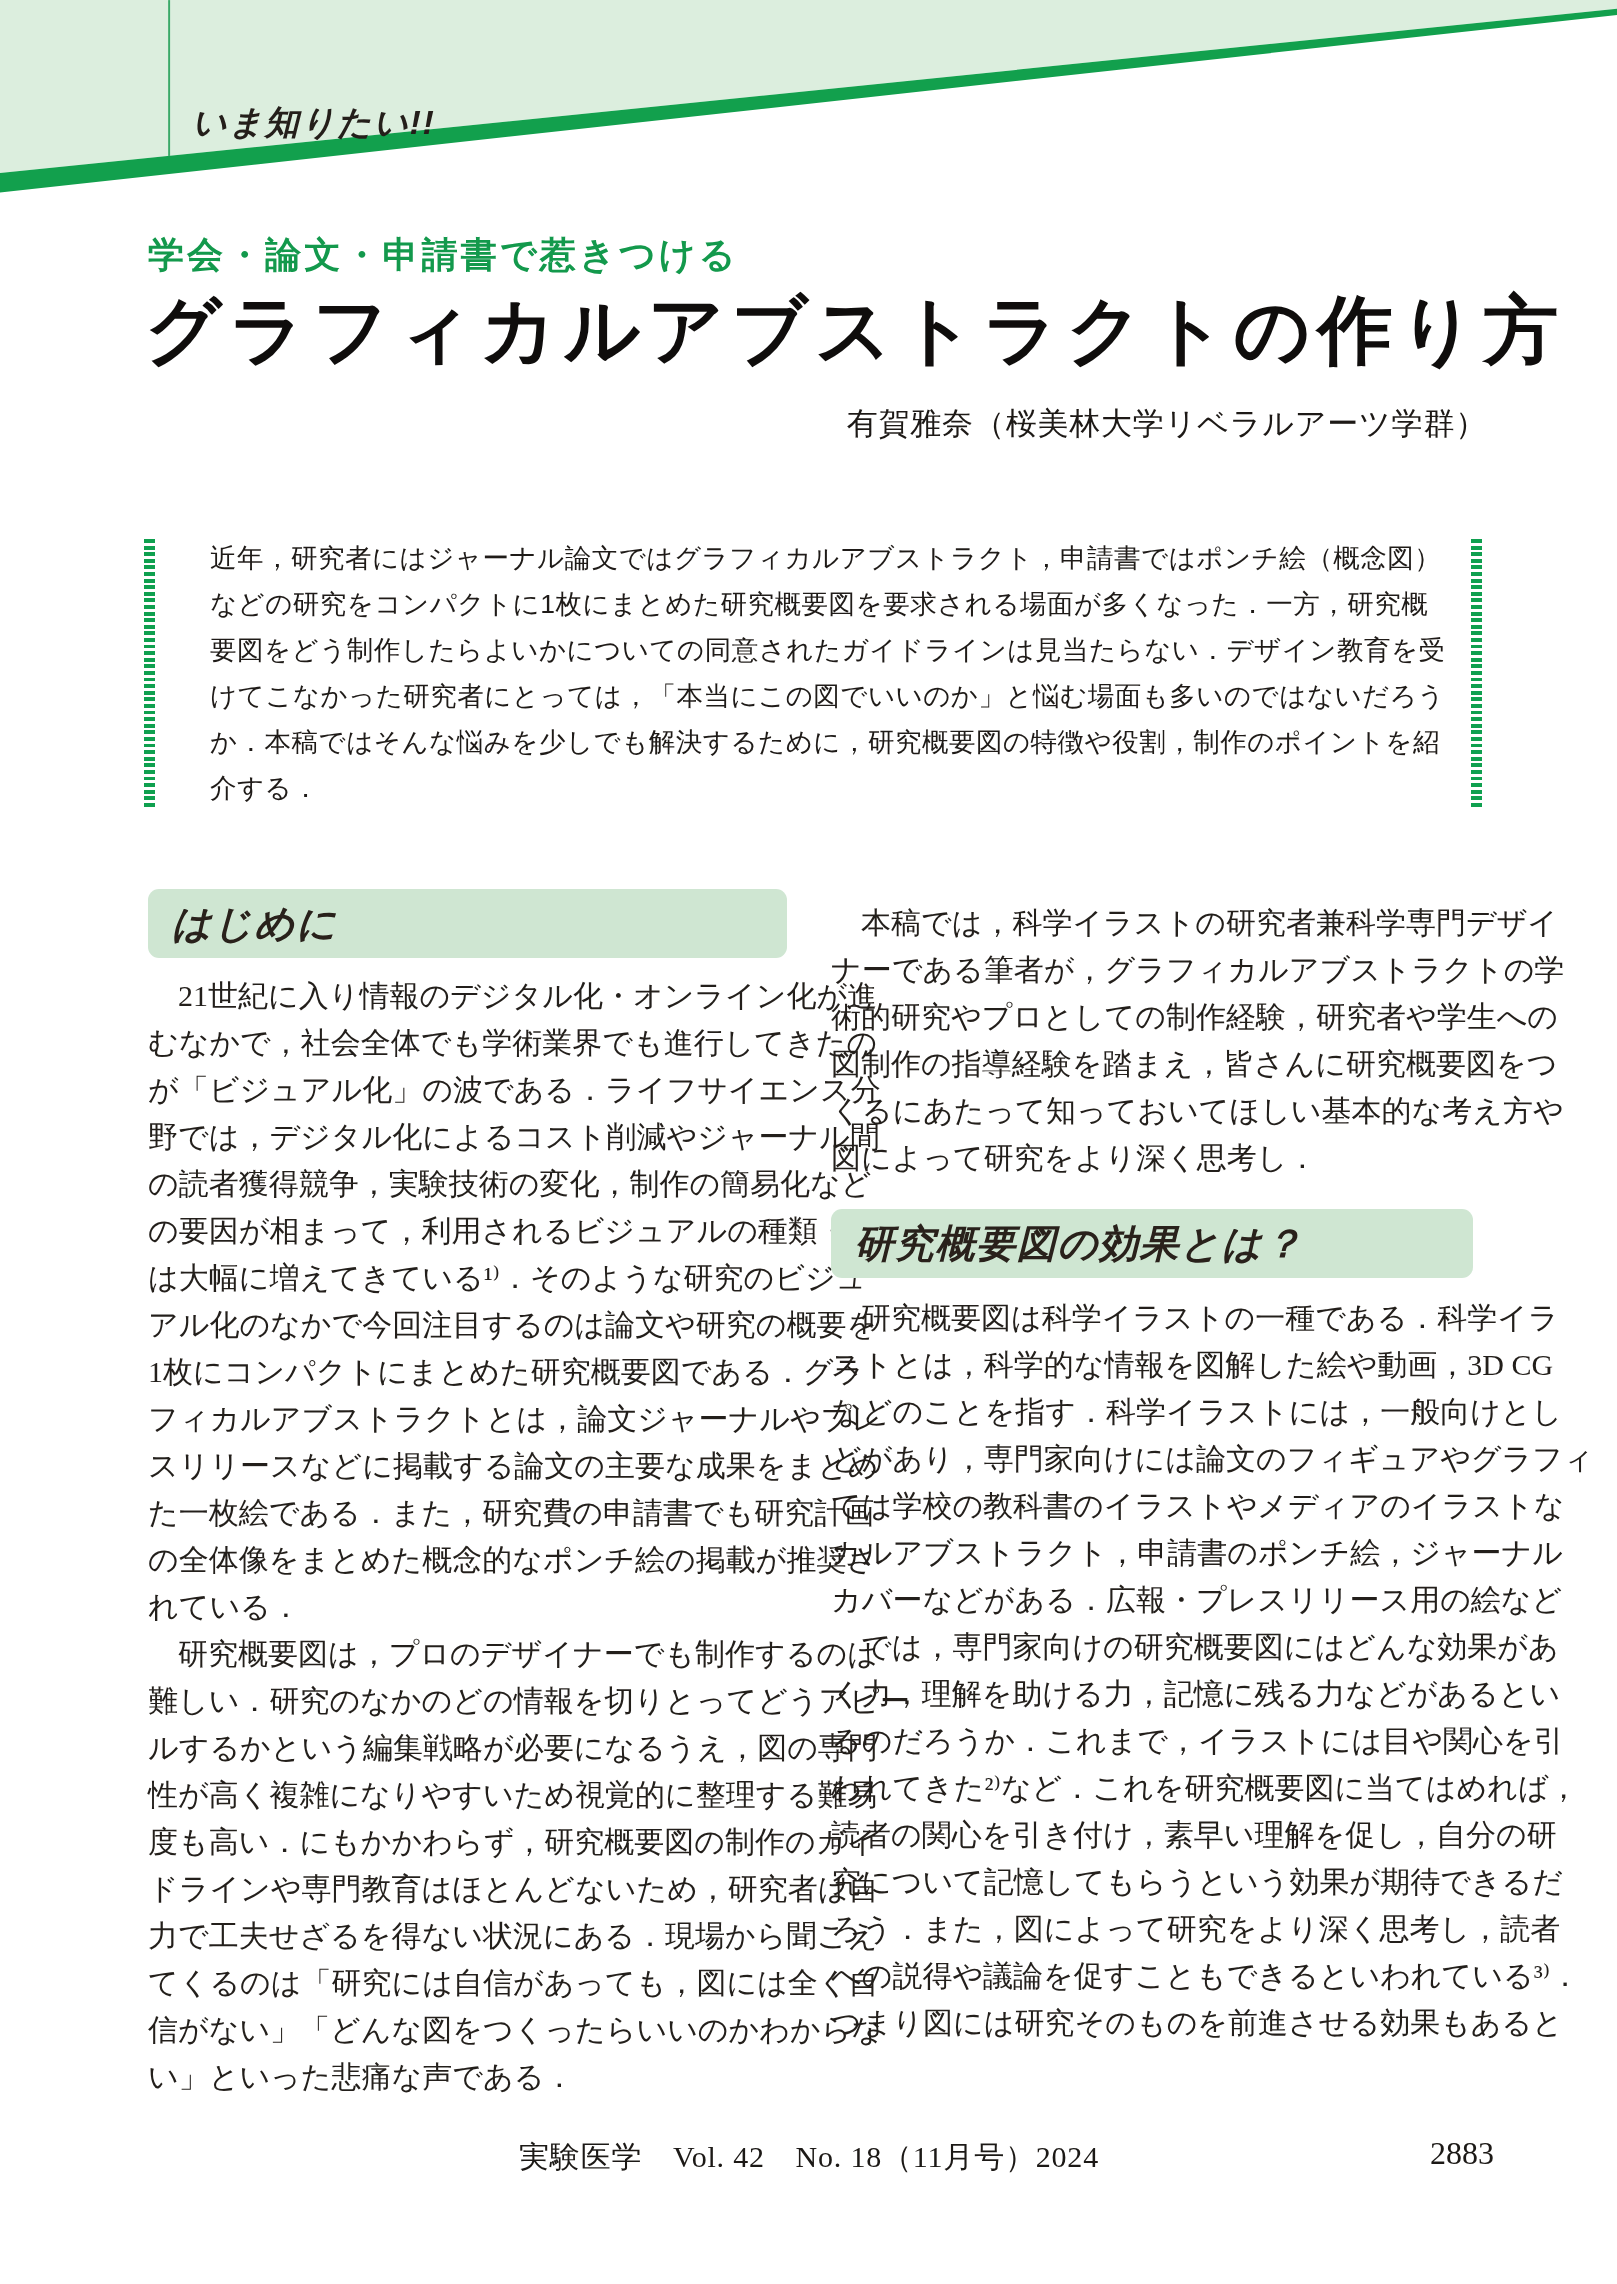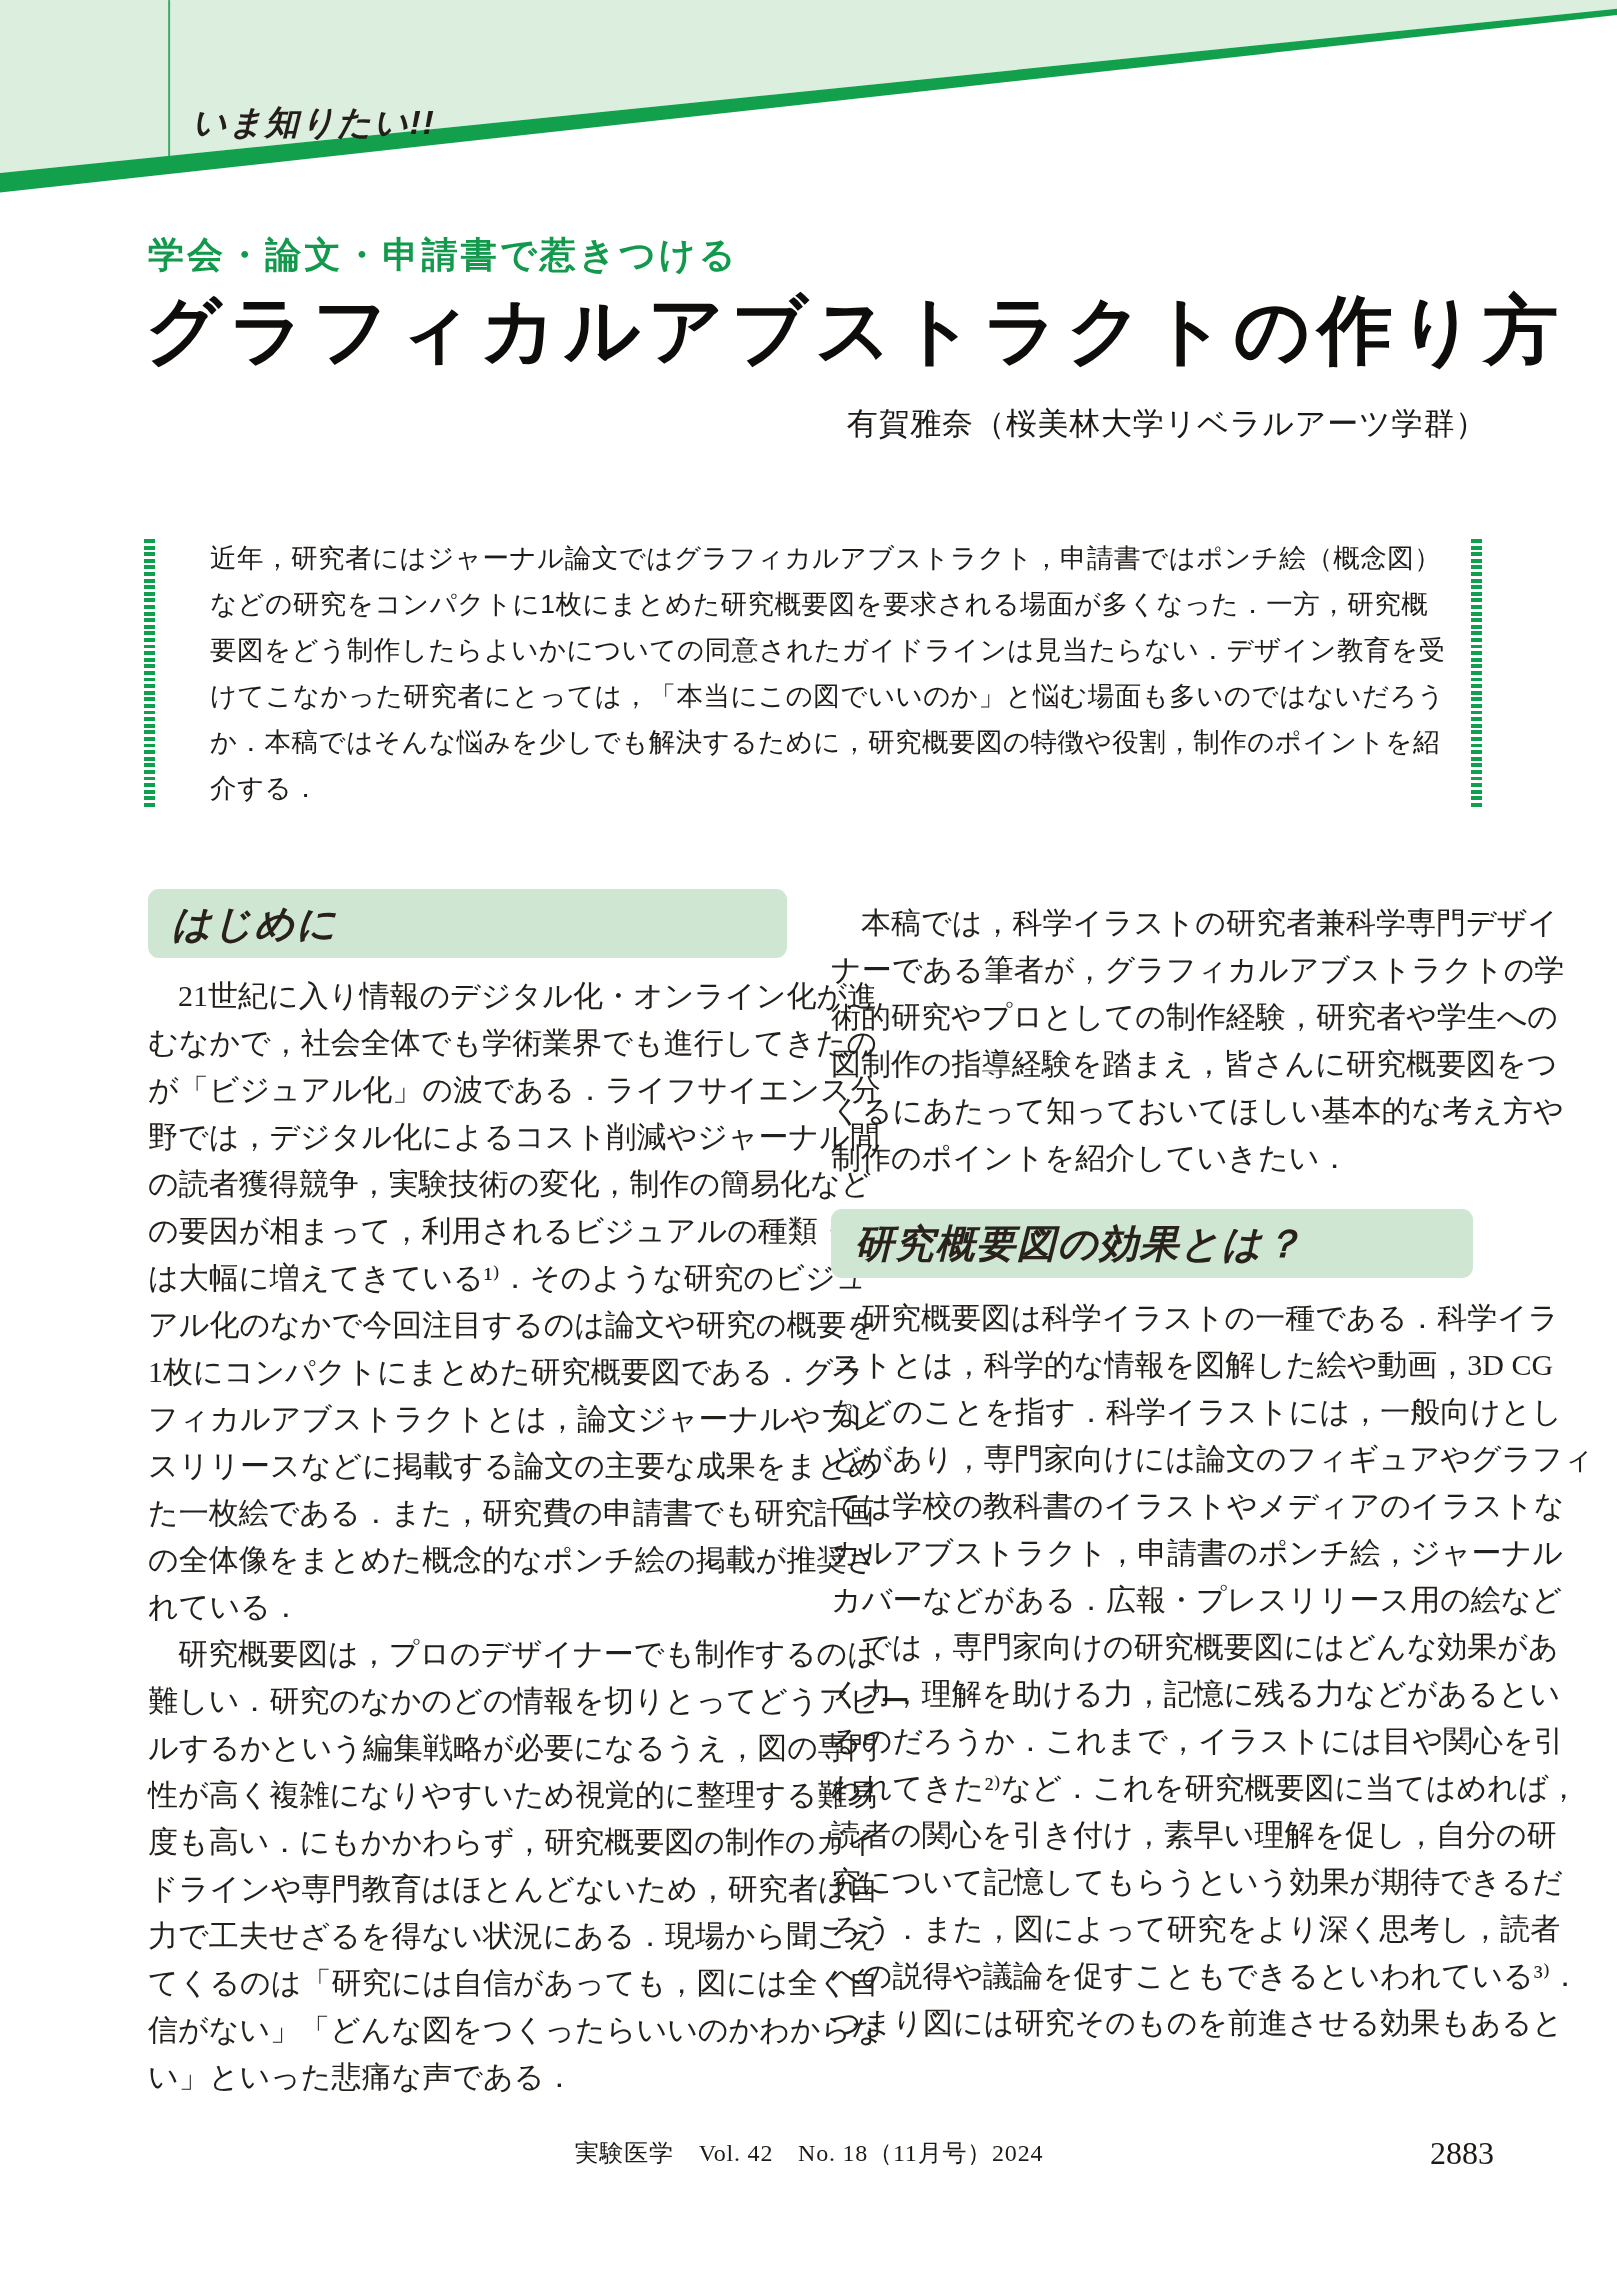--- a/index.html
+++ b/index.html
@@ -78,21 +78,21 @@
     height:47px;line-height:47px;font-size:30px;letter-spacing:0px;
     white-space:nowrap;color:#231f1b;
   }
   .bb-left{left:148px;top:972px;width:647px;}
   .bb-right-intro{left:831px;top:899px;width:647px;}
   .bb-right{left:831px;top:1294px;width:647px;}
 
   
   .footer-journal{
     position:absolute;left:0;top:2137px;width:1618px;text-align:center;
-    font-size:24px;letter-spacing:0.8px;color:#1c1916;
+    font-size:30px;letter-spacing:0.8px;color:#1c1916;
   }
   .footer-page{
     position:absolute;right:124px;top:2135px;
     font-size:32px;color:#1c1916;
   }
 </style>
 </head>
 <body>
 
 <div class="page">
@@ -146,21 +146,21 @@
       <div class="tl">信がない」「どんな図をつくったらいいのかわからな</div>
       <div class="tl">い」といった悲痛な声である．</div>
     </div>
 
   <div class="body-block bb-right-intro serif">
       <div class="tl">　本稿では，科学イラストの研究者兼科学専門デザイ</div>
       <div class="tl">ナーである筆者が，グラフィカルアブストラクトの学</div>
       <div class="tl">術的研究やプロとしての制作経験，研究者や学生への</div>
       <div class="tl">図制作の指導経験を踏まえ，皆さんに研究概要図をつ</div>
       <div class="tl">くるにあたって知っておいてほしい基本的な考え方や</div>
-      <div class="tl">制作のポイントを紹介していきたい．</div>
+      <div class="tl">図によって研究をより深く思考し．</div>
     </div>
   <div class="sec-heading h-right">研究概要図の効果とは？</div>
   <div class="body-block bb-right serif">
       <div class="tl">　研究概要図は科学イラストの一種である．科学イラ</div>
       <div class="tl">ストとは，科学的な情報を図解した絵や動画，3D CG</div>
       <div class="tl">などのことを指す．科学イラストには，一般向けとし</div>
       <div class="tl">どがあり，専門家向けには論文のフィギュアやグラフィ</div>
       <div class="tl">ては学校の教科書のイラストやメディアのイラストな</div>
       <div class="tl">カルアブストラクト，申請書のポンチ絵，ジャーナル</div>
       <div class="tl">カバーなどがある．広報・プレスリリース用の絵など</div>

